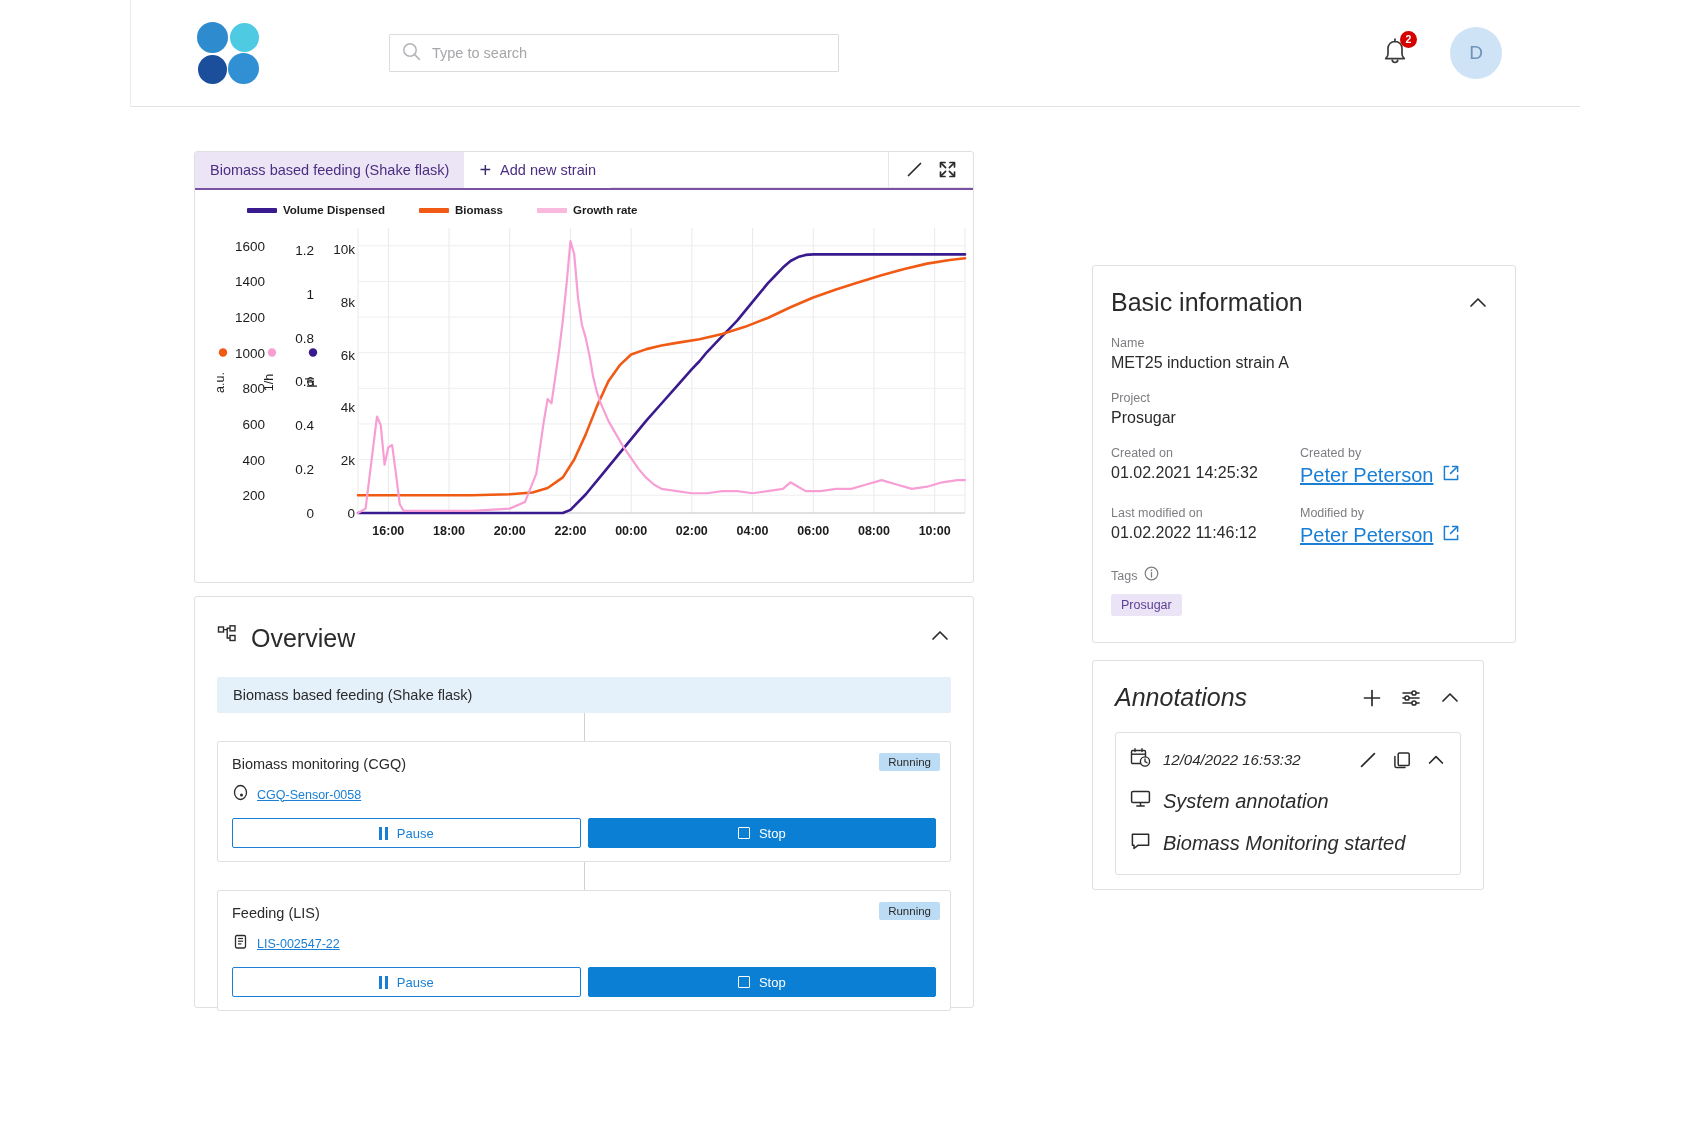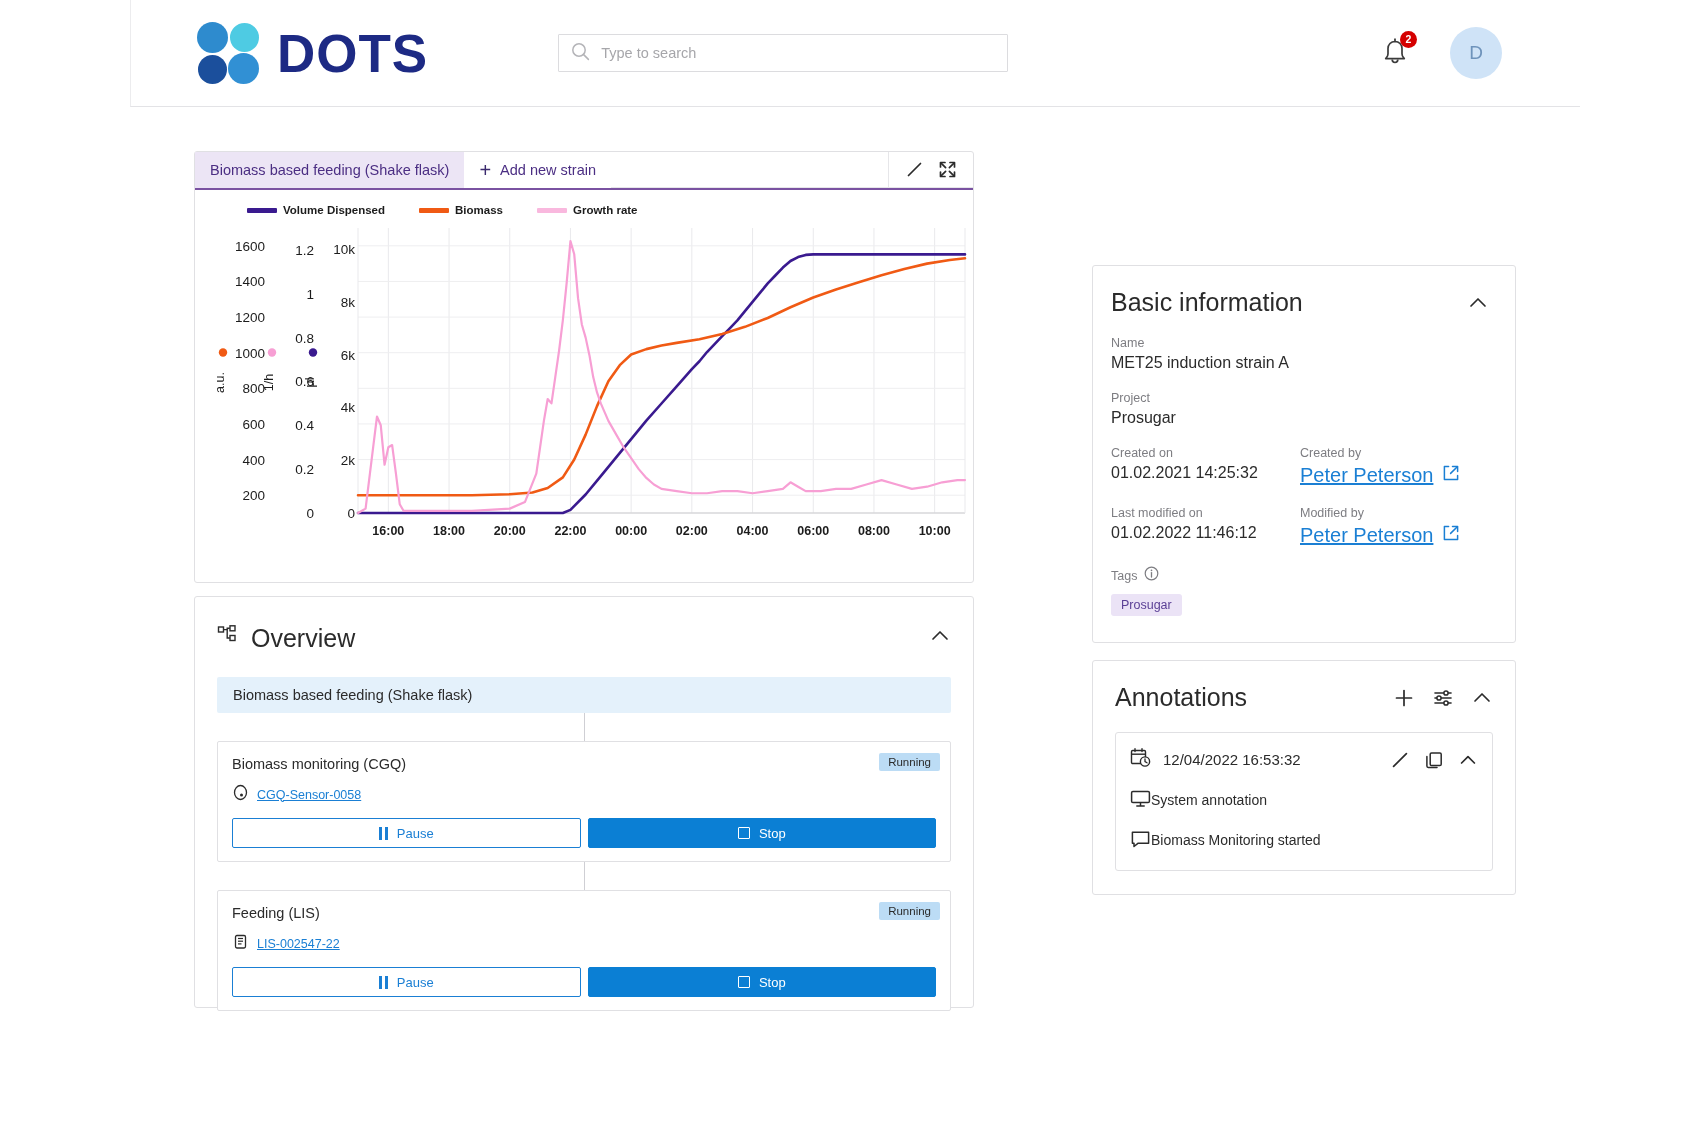--- a/index.html
+++ b/index.html
@@ -157,48 +157,48 @@
   .two-col { display: flex; }
   .two-col > div { flex: 1; }
   .tags-row { display: flex; align-items: center; gap: 7px; }
   .tag-chip {
     display: inline-block; margin-top: 9px;
     background: #ebe3f6; color: #5a3f95; font-size: 12.5px;
     padding: 4px 10px; border-radius: 3px;
   }
 
   .annot-card {
-    position: absolute; left: 1092px; top: 553px; width: 424px;
+    position: absolute; left: 1092px; top: 553px; width: 392px;
     background: #fff; border: 1px solid #e0e0e3; border-radius: 3px;
-    padding: 22px 22px 23px 22px;
+    padding: 22px 22px 14px 22px;
+    font-style: italic;
   }
   .annot-item {
     margin-top: 20px; border: 1px solid #e0e0e3; border-radius: 3px;
     padding: 14px 14px 18px 14px;
   }
   .annot-row { display: flex; align-items: center; gap: 12px; }
   .annot-date { font-size: 15px; color: #2b2b2b; }
   .annot-item-actions { margin-left: auto; display: flex; align-items: center; gap: 14px; }
-  .annot-line { display: flex; align-items: center; margin-top: 16px; font-size: 14px; color: #2b2b2b; }
+  .annot-line { display: flex; align-items: center; gap: 12px; margin-top: 16px; font-size: 20px; color: #2b2b2b; }
 </style>
 </head>
 <body>
 
 <div class="page">
 
   <div class="topbar">
 
     <div class="logo-wrap">
       <div class="logo-mark">
         <i class="lg-tl"></i>
           <i class="lg-tr"></i>
           <i class="lg-bl"></i>
           <i class="lg-br"></i>
       </div>
-      <div class="logo-text">DOTS</div>
     </div>
 
     <div class="search-box">
       <span>
         <svg width="19" height="19" viewBox="0 0 19 19">
           <circle cx="8" cy="8" r="6.2" fill="none" stroke="#b4b4b8" stroke-width="1.5"></circle>
           <line x1="12.4" y1="12.4" x2="17.4" y2="17.4" stroke="#b4b4b8" stroke-width="1.5" stroke-linecap="round"></line>
         </svg>
       </span>
       <input class="search-input" type="text" placeholder="Type to search" style="">

